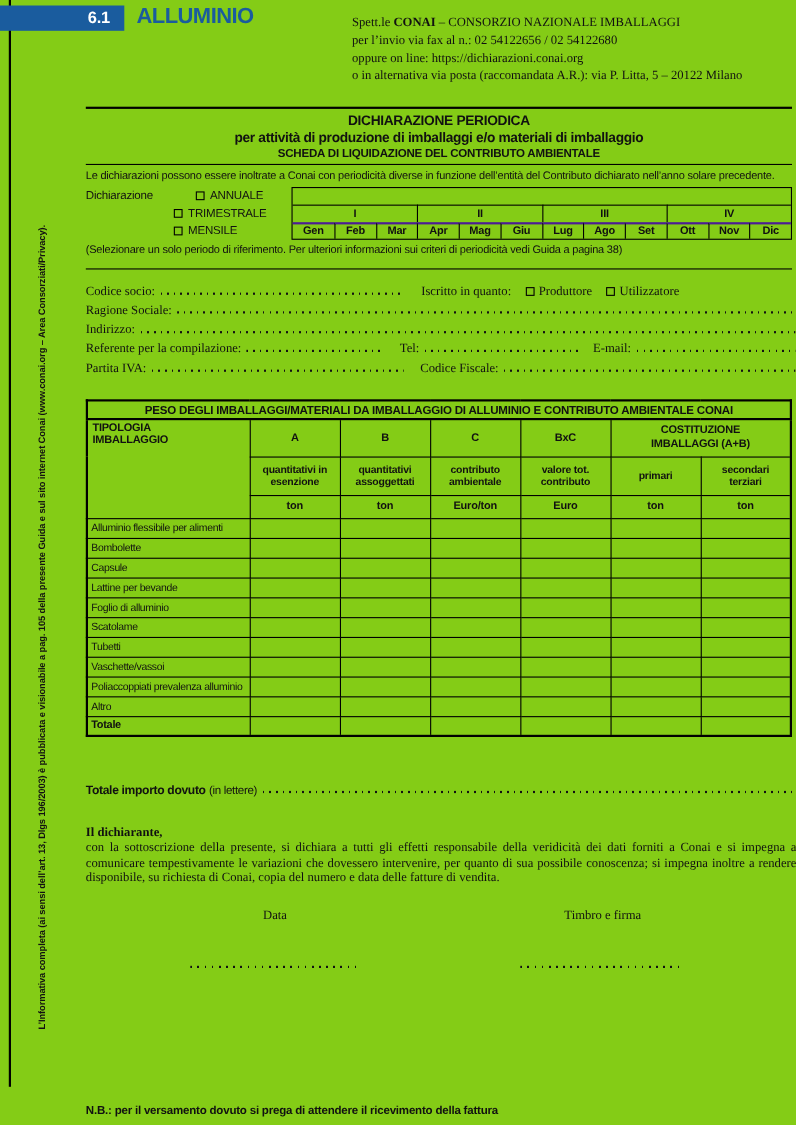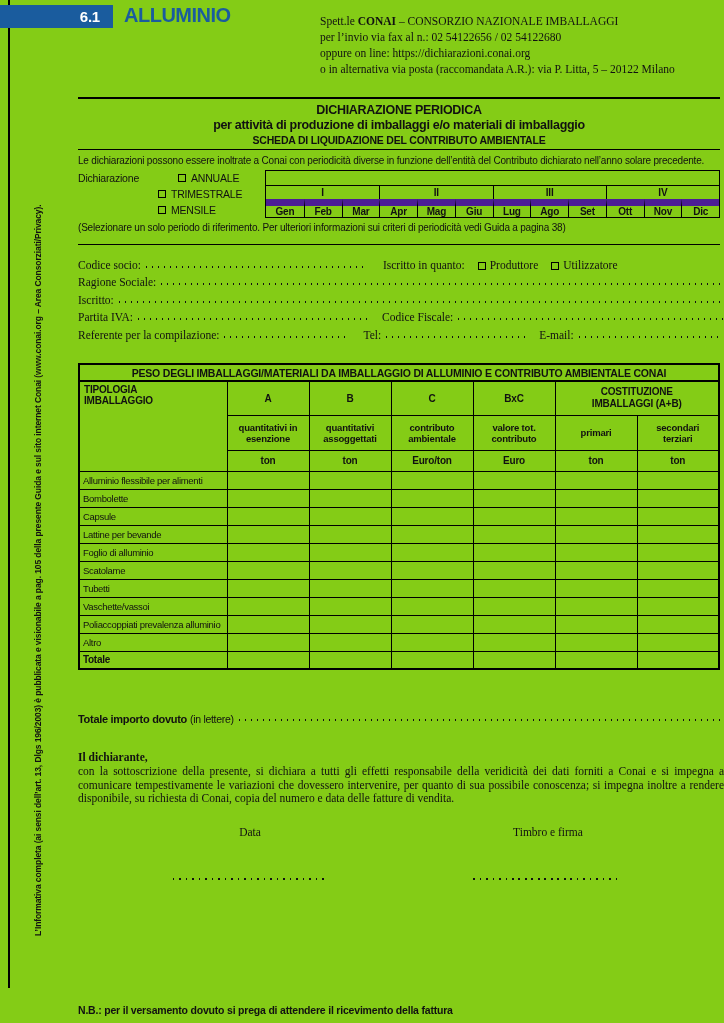--- a/index.html
+++ b/index.html
@@ -34,21 +34,21 @@
   .drow { height:16px; display:flex; align-items:center; }
   .dlabel { width:100px; }
   .indent { margin-left:80px; }
   .cb { display:inline-block; width:8px; height:8px; border:1.2px solid #000; margin-right:5px; flex:0 0 auto; }
 
   .period-grid { position:absolute; left:265px; top:170px; width:455px; height:48px; border:1.5px solid #000;
                  display:grid; grid-template-columns:repeat(12,1fr); grid-template-rows:1fr 1fr 1fr;
                  font-family:"Liberation Sans","DejaVu Sans",sans-serif; font-weight:bold; font-size:10px; letter-spacing:-0.2px; }
   .annual-cell { grid-column:1 / -1; }
   .qcell { grid-column:span 3; border-top:1px solid #000; display:flex; align-items:center; justify-content:center; }
-  .mcell { border-top:7px solid #4c1d95; display:flex; align-items:center; justify-content:center; }
+  .mcell { border-top:2px solid #4c1d95; display:flex; align-items:center; justify-content:center; }
   .blft { border-left:1px solid #000; }
 
   .select-note { position:absolute; left:78px; top:222px; font-size:10px; letter-spacing:-0.2px; }
 
   
   .fields { position:absolute; left:78px; top:253px; width:646px; font-size:11.5px; }
   .frow { display:flex; align-items:flex-end; height:17.5px; }
   .lbl { white-space:nowrap;margin-top:29px; }
   .leader { flex:1 1 auto; height:1.7px; margin:0 1px 3px 5px;
             background:repeating-linear-gradient(to right,#111 0,#111 1.4px,transparent 1.4px,transparent 6px); }
@@ -162,35 +162,35 @@
       <div class="leader fx" style="width:222px"></div>
       <span class="lbl" style="margin-left:14px">Iscritto in quanto:</span>
       <span class="cbgroup"><span class="cb"></span><span>Produttore</span></span>
       <span class="cbgroup"><span class="cb"></span><span>Utilizzatore</span></span>
     </div>
     <div class="frow">
       <span class="lbl">Ragione Sociale:</span>
       <div class="leader"></div>
     </div>
     <div class="frow">
-      <span class="lbl">Iscritto:</span>
-      <div class="leader"></div>
-    </div>
-    <div class="frow">
-      <span class="lbl">Partita IVA:</span>
-      <div class="leader fx" style="width:229px"></div>
-      <span class="lbl" style="margin-left:14px">Codice Fiscale:</span>
+      <span class="lbl">Indirizzo:</span>
       <div class="leader"></div>
     </div>
     <div class="frow">
       <span class="lbl">Referente per la compilazione:</span>
       <div class="leader fx" style="width:124px"></div>
       <span class="lbl" style="margin-left:14px">Tel:</span>
       <div class="leader fx" style="width:140px"></div>
       <span class="lbl" style="margin-left:12px">E-mail:</span>
+      <div class="leader"></div>
+    </div>
+    <div class="frow">
+      <span class="lbl">Partita IVA:</span>
+      <div class="leader fx" style="width:229px"></div>
+      <span class="lbl" style="margin-left:14px">Codice Fiscale:</span>
       <div class="leader"></div>
     </div>
   </div>
 
   <table class="main-table">
     <colgroup>
       <col style="width:148px">
       <col style="width:82px">
         <col style="width:82px">
         <col style="width:82px">

